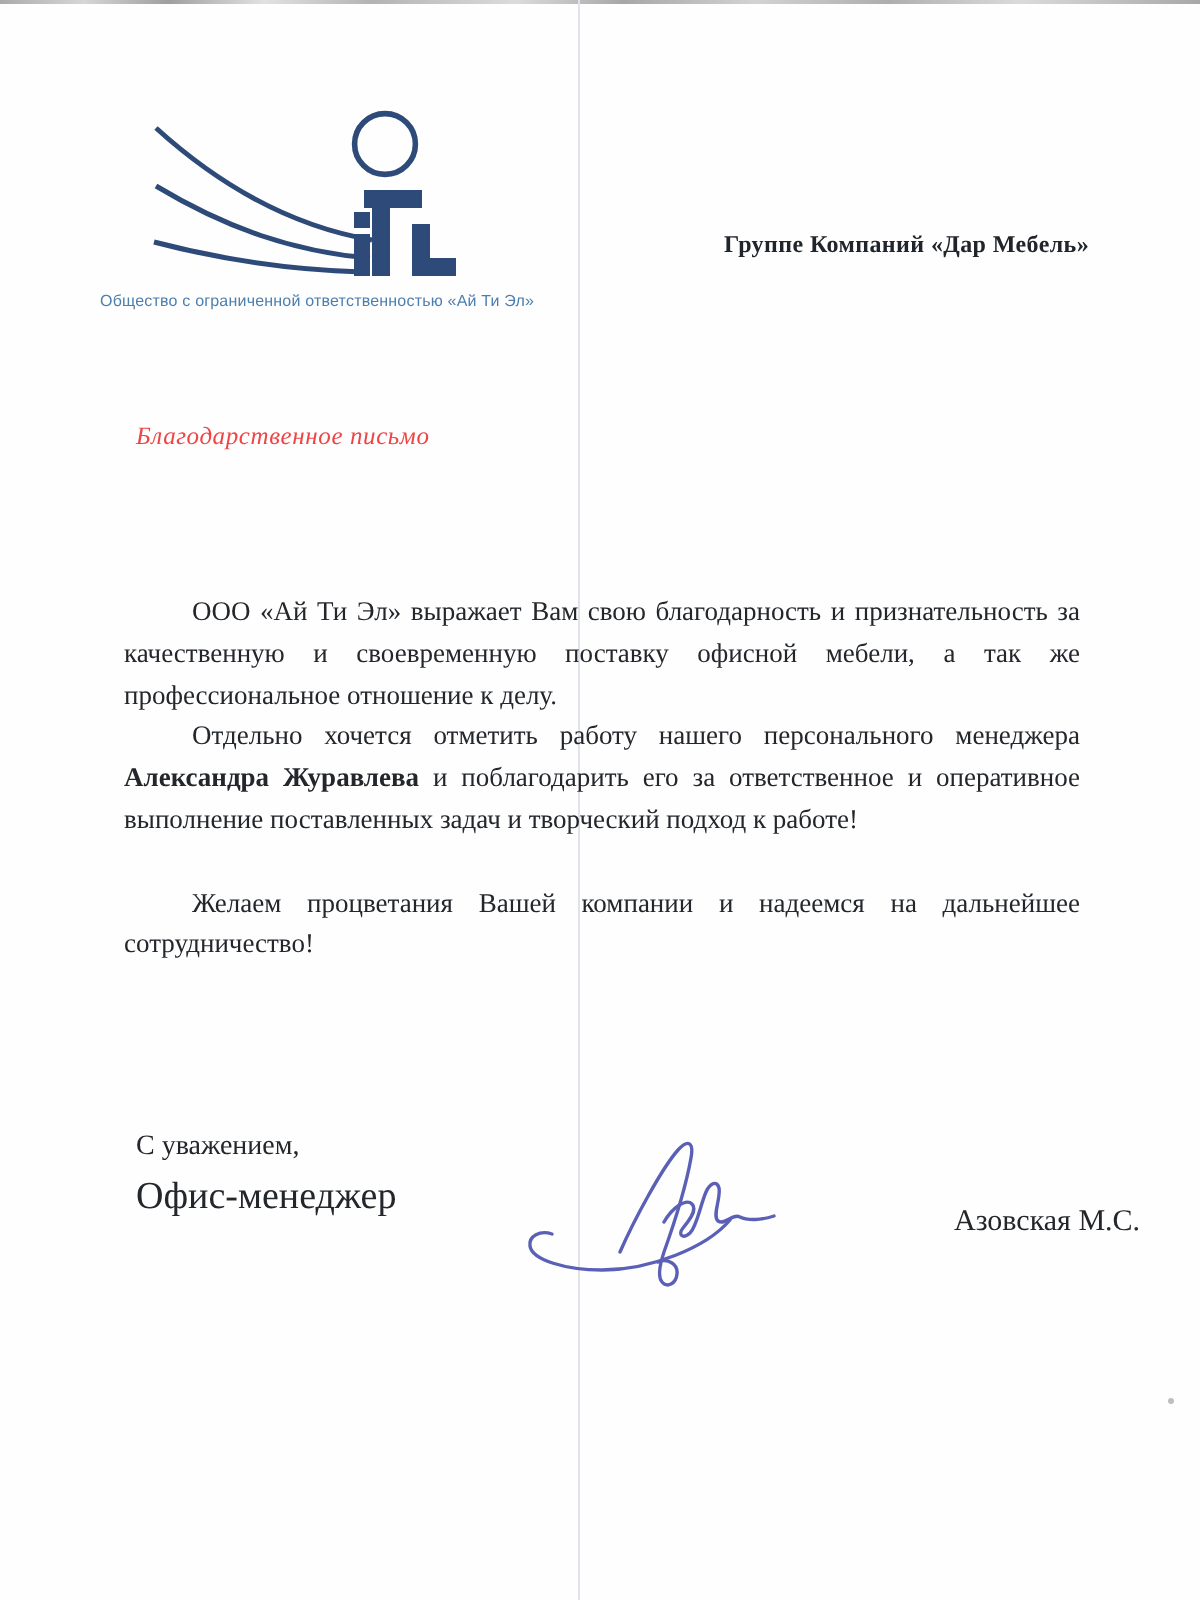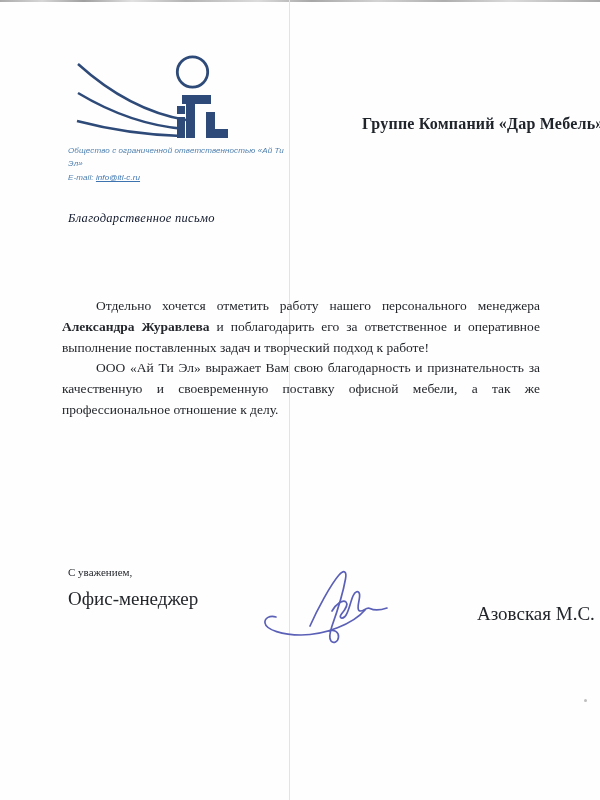--- a/index.html
+++ b/index.html
@@ -19,47 +19,47 @@
     background:#e2e3e8;
   }
   .speck{
     position:absolute;left:584px;top:699px;width:3px;height:3px;border-radius:50%;
     background:#aeaeae;opacity:.8;
   }
   
   .logo{position:absolute;left:75px;top:48px;width:160px;height:95px;}
   
   .company-info{
-    position:absolute;left:68px;top:144px;width:230px;
+    position:absolute;left:50px;top:144px;width:230px;
     font-family:"Liberation Sans",sans-serif;font-size:8px;line-height:13.4px;
-    color:#4d7fae;letter-spacing:.1px;font-style:italic;
+    color:#4d7fae;letter-spacing:.1px;
   }
   .company-info a{color:#3d74b0;text-decoration:underline;}
   
   .recipient{
     position:absolute;left:362px;top:115px;width:220px;
-    font-size:16px;font-weight:bold;color:#20242b;letter-spacing:.2px;white-space:nowrap;
+    font-size:12px;font-weight:bold;color:#20242b;letter-spacing:.2px;white-space:nowrap;
   }
   
   .letter-title{
     position:absolute;left:68px;top:211px;
-    font-size:12.5px;font-style:italic;color:#0f172a;letter-spacing:.3px;
+    font-size:12.5px;font-style:italic;color:#ef4444;letter-spacing:.3px;
   }
   
   .letter-body{
     position:absolute;left:62px;top:296px;width:478px;
     font-size:13.5px;line-height:20.8px;text-align:justify;color:#23262b;
   }
   .letter-body p{margin:0;text-indent:34px;}
   .letter-body p.spaced{margin-top:20.8px;}
   .letter-body b{font-weight:bold;}
   
-  .sig-closing{position:absolute;left:68px;top:566px;font-size:11px;}
+  .sig-closing{position:absolute;left:68px;top:566px;font-size:14px;}
   .sig-role{position:absolute;left:68px;top:588px;font-size:19px;}
-  .sig-name{position:absolute;left:477px;top:603px;font-size:19px;white-space:nowrap;}
+  .sig-name{position:absolute;left:477px;top:603px;font-size:15px;white-space:nowrap;}
   .signature-svg{position:absolute;left:253px;top:550px;width:145px;height:105px;}
 </style>
 </head>
 <body>
 
 <div class="page">
 
   <div class="scan-edge-top"></div>
   <div class="fold-line"></div>
   <div class="speck"></div>
@@ -76,30 +76,30 @@
       <rect x="102" y="69" width="8" height="21"></rect>
       <rect x="107" y="47" width="29" height="9"></rect>
       <rect x="111" y="56" width="9" height="34"></rect>
       <rect x="131" y="64" width="9" height="26"></rect>
       <rect x="131" y="81" width="22" height="9"></rect>
     </g>
   </svg>
 
   <div class="company-info">
     <div>Общество с ограниченной ответственностью «Ай Ти Эл»</div>
-    <div><span>E-mail: </span><a>info@itl-c.ru</a></div>
   </div>
 
   <div class="recipient">Группе Компаний «Дар Мебель»</div>
 
   <div class="letter-title">Благодарственное письмо</div>
 
   <div class="letter-body">
+    <p>ООО «Ай Ти Эл» выражает Вам свою благодарность и признательность за качественную и своевременную поставку офисной мебели, а так же профессиональное отношение к делу.</p>
     <p><span>Отдельно хочется отметить работу нашего персонального менеджера </span><b>Александра Журавлева</b><span> и поблагодарить его за ответственное и оперативное выполнение поставленных задач и творческий подход к работе!</span></p>
-    <p>ООО «Ай Ти Эл» выражает Вам свою благодарность и признательность за качественную и своевременную поставку офисной мебели, а так же профессиональное отношение к делу.</p>
+    <p class="spaced">Желаем процветания Вашей компании и надеемся на дальнейшее сотрудничество!</p>
   </div>
 
   <div class="sig-closing">С уважением,</div>
   <div class="sig-role">Офис-менеджер</div>
 
   <svg class="signature-svg" viewBox="0 0 145 105" aria-hidden="true">
     <g stroke="#4a4fb0" fill="none" stroke-width="1.7" stroke-linecap="round" opacity="0.9">
 
       <path d="M112,60 C 100,74 72,85 48,85 C 30,85 13,80 12,73 C 11.3,68 17,65 23,67"></path>
 

